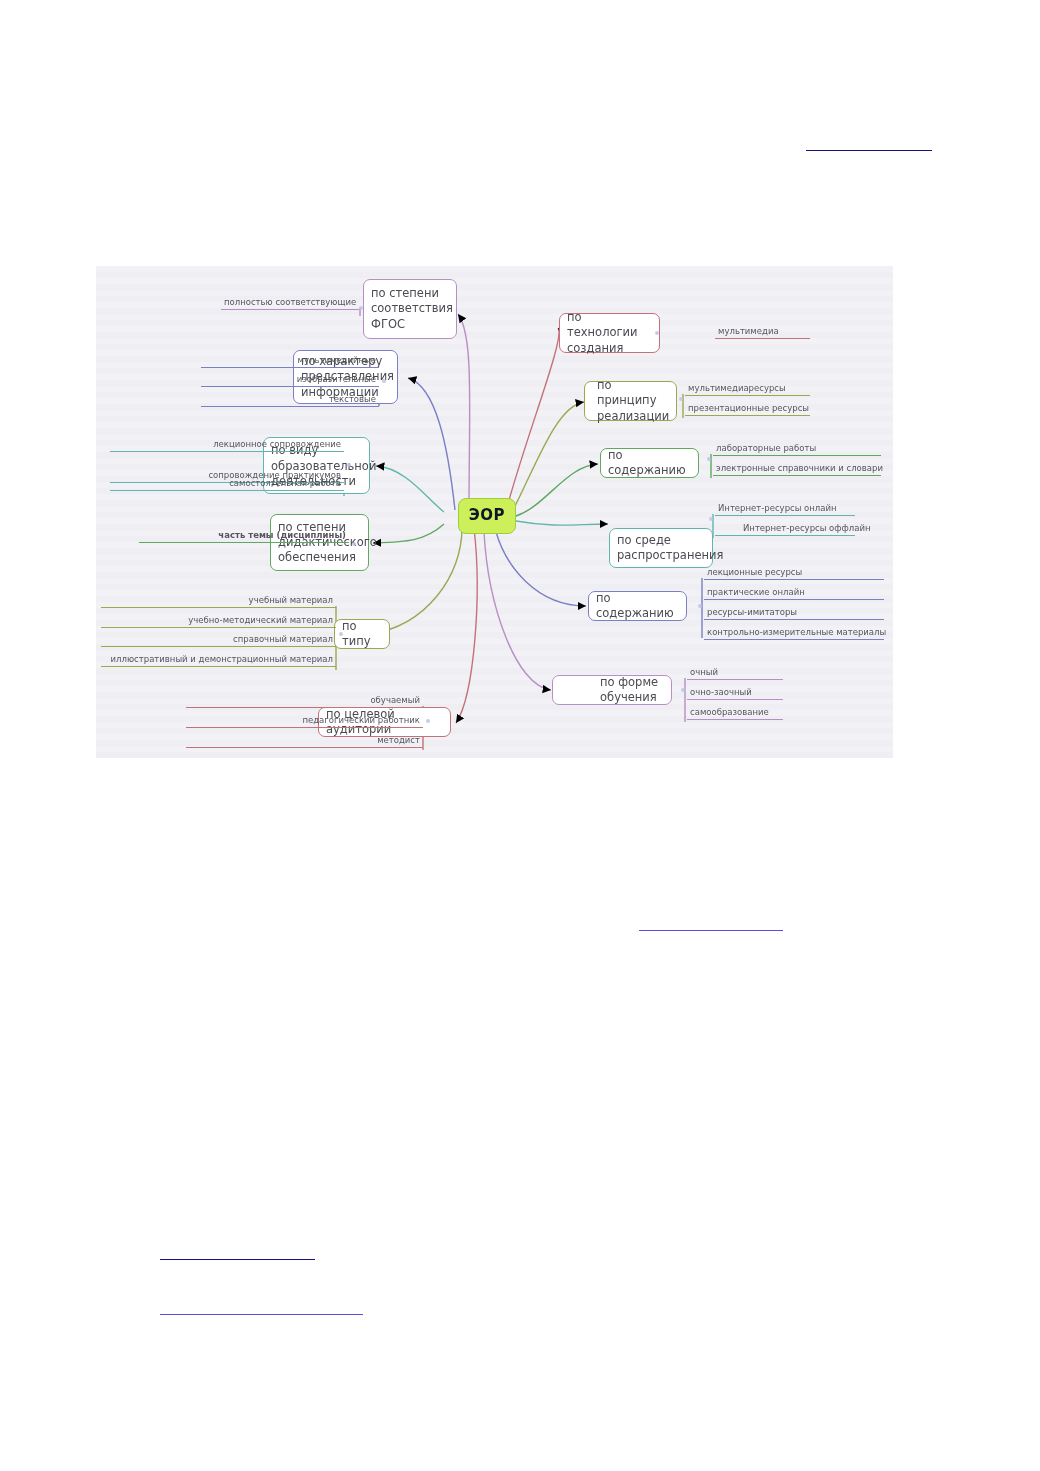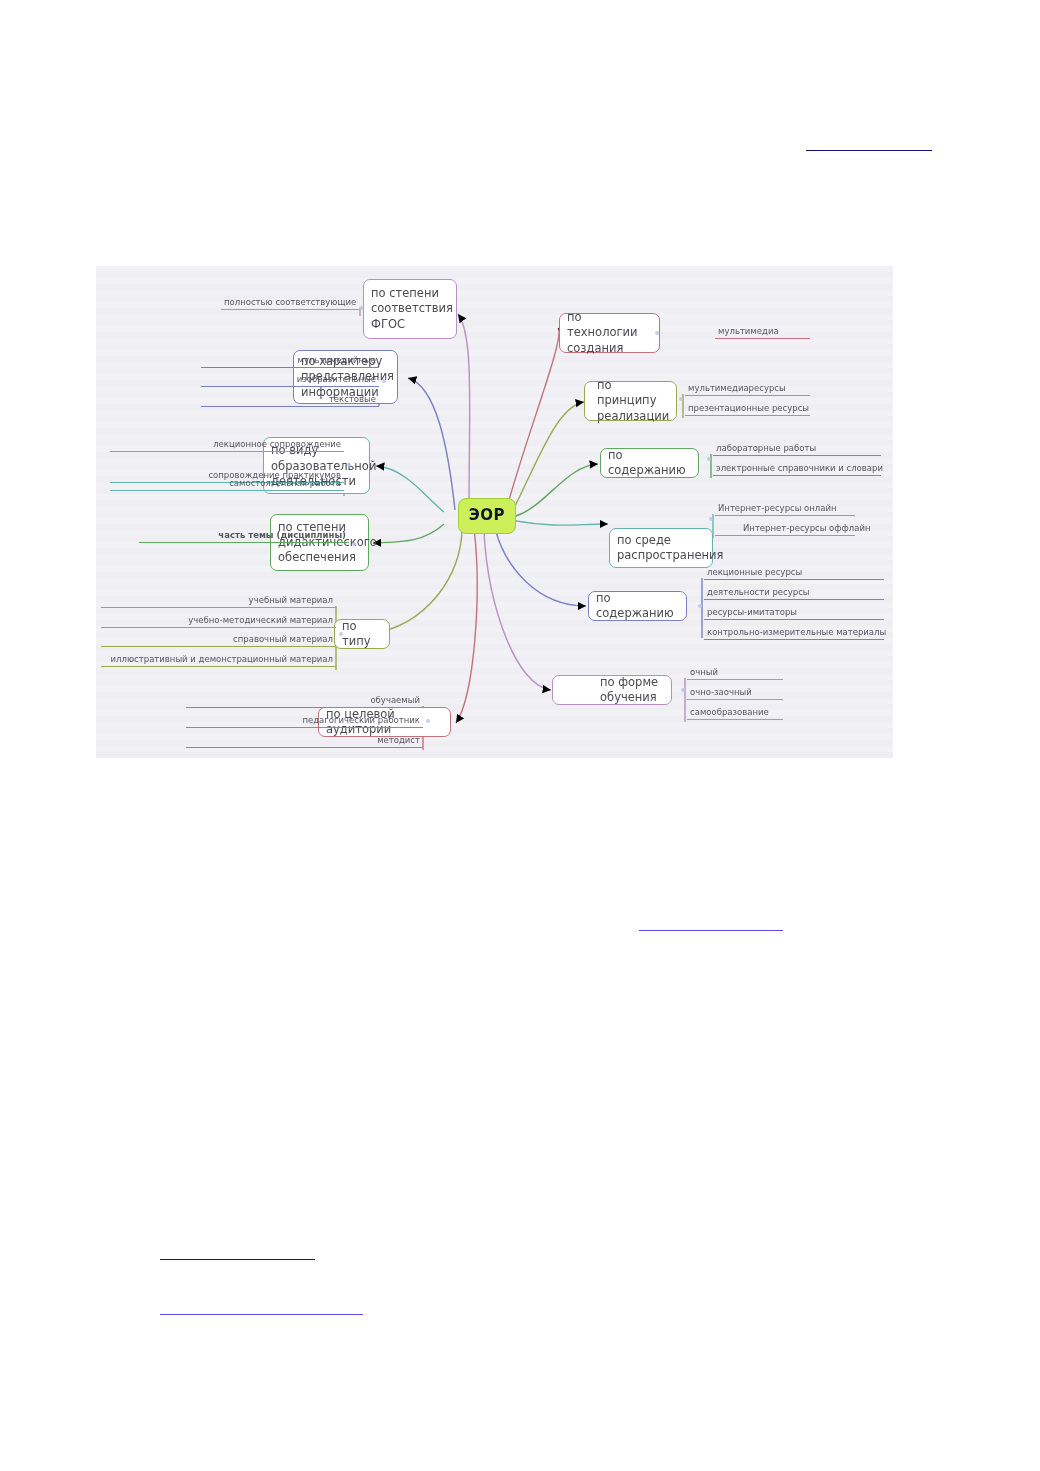--- a/index.html
+++ b/index.html
@@ -243,21 +243,21 @@
     </div>
     <span class="dot" style="left:613px;top:251px;"></span>
 
     <div class="node" style="left:492px;top:325px;width:99px;height:30px;border-color:#7b7fc4;justify-content:flex-start;">
       <span>по содержанию</span>
     </div>
     <div class="leaf lalign" style="left:608px;top:301px;width:180px;border-bottom-color:#7b7fc4;">
       <span>лекционные ресурсы</span>
     </div>
     <div class="leaf lalign" style="left:608px;top:321px;width:180px;border-bottom-color:#7b7fc4;">
-      <span>деятельности ресурсы</span>
+      <span>практические онлайн</span>
     </div>
     <div class="leaf lalign" style="left:608px;top:341px;width:180px;border-bottom-color:#7b7fc4;">
       <span>ресурсы-имитаторы</span>
     </div>
     <div class="leaf lalign" style="left:608px;top:361px;width:180px;border-bottom-color:#7b7fc4;">
       <span>контрольно-измерительные материалы</span>
     </div>
     <span class="dot" style="left:602px;top:338px;"></span>
 
     <div class="node" style="left:456px;top:409px;width:120px;height:30px;border-color:#b88fc4;justify-content:flex-start;padding-left:47px;">

